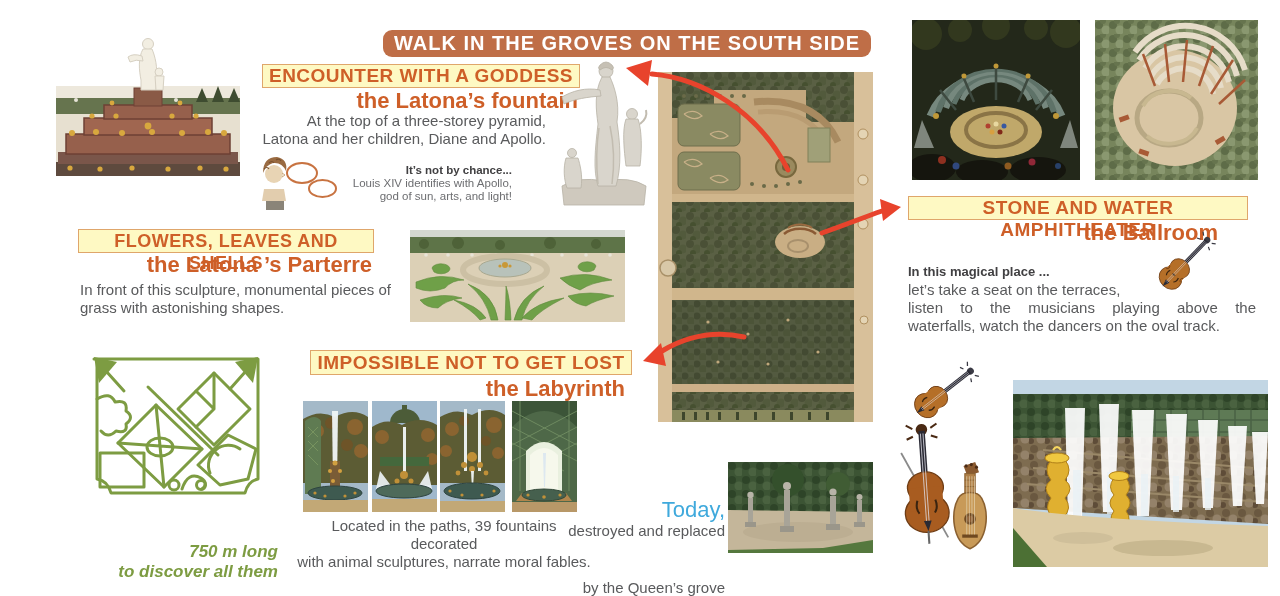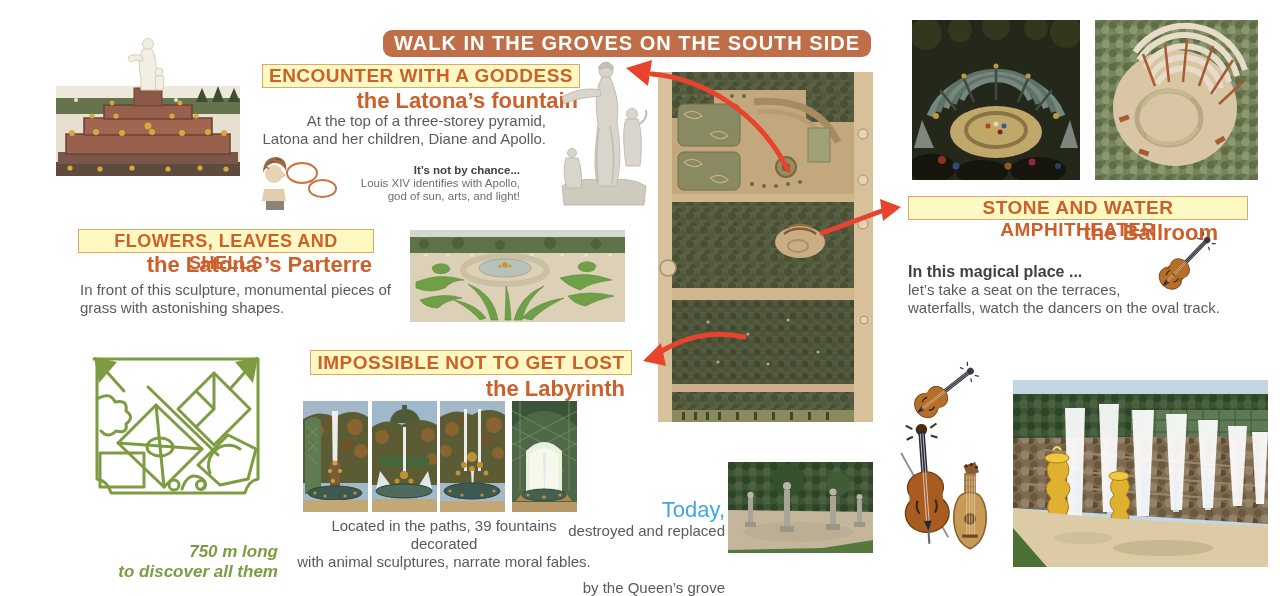--- a/index.html
+++ b/index.html
@@ -86,21 +86,21 @@
     <rect x="11" y="50" width="18" height="11" fill="#8A8478"></rect>
     <polygon points="9,40 29,40 31,52 7,52" fill="#E2CDAE"></polygon>
     <circle cx="19" cy="25" r="9" fill="#E8D4B4"></circle>
     <path d="M 8 24 Q 8 8 22 8 Q 33 10 31 22 Q 27 13 18 14 Q 11 16 8 24 Z" fill="#9A6B42"></path>
     <path d="M 9 20 q 3 -3 5 0 M 14 14 q 3 -3 5 0 M 21 11 q 3 -2 5 1" stroke="#7A5230" fill="none" stroke-width="1.2"></path>
     <path d="M 27 24 l 3 2 l -3 2" stroke="#C9A87C" fill="none" stroke-width="1"></path>
   </svg>
   <div class="abs bubble" style="left:286px;top:162px;width:28px;height:18px;"></div>
   <div class="abs bubble" style="left:308px;top:179px;width:25px;height:15px;"></div>
 
-  <div class="abs note-txt r" style="left:356px;top:164px;width:164px;">
+  <div class="abs note-txt r" style="left:348px;top:164px;width:164px;">
     <div class="bold-dark">It’s not by chance...</div>
     <div>Louis XIV identifies with Apollo,</div>
     <div>god of sun, arts, and light!</div>
   </div>
 
   <svg class="abs" style="left:558px;top:58px;" width="92" height="148" viewBox="0 0 92 148">
     <g fill="#D9D5CC" stroke="#B8B2A6" stroke-width="0.8">
       <path d="M 4 128 Q 20 118 46 123 Q 72 118 88 128 L 86 147 L 6 147 Z" fill="#CFC9BE"></path>
       <circle cx="48" cy="13" r="7"></circle>
       <path d="M 42 7 q 6 -6 12 0 q 3 3 0 5 q -6 -5 -12 0 q -3 -2 0 -5 Z" fill="#C6C0B4"></path>
@@ -506,22 +506,23 @@
       <rect x="8" y="56" width="24" height="16" stroke="none"></rect>
     </g>
     <path d="M 8 62 q 4 3 0 6 M 32 62 q -4 3 0 6" stroke="#6E3C14" fill="#B56F28" stroke-width="1"></path>
     <path d="M 13 66 q -2 5 1 8 M 27 66 q 2 5 -1 8" stroke="#3A2410" fill="none" stroke-width="1.5"></path>
     <rect x="18" y="66" width="4" height="2" fill="#3A2410"></rect>
     <polygon points="17,78 23,78 20,87" fill="#2A2A34"></polygon>
     <path d="M 19 10 L 19 80 M 21 10 L 21 80" stroke="#E0E0E8" stroke-width="0.6"></path>
   </svg>
 
   <div class="abs" style="left:908px;top:262px;width:348px;">
-    <div class="bold-dark" style="font-size:16px;line-height:19px;">In this magical place ...</div>
+    <div class="bold-dark" style="font-size:13px;line-height:19px;">In this magical place ...</div>
     <div class="body-txt" style="line-height:18px;">let’s take a seat on the terraces,</div>
+    <div class="body-txt justify" style="line-height:18px;">listen to the musicians playing above the</div>
     <div class="body-txt" style="line-height:18px;">waterfalls, watch the dancers on the oval track.</div>
   </div>
 
   <svg class="abs" style="left:928px;top:352px;width:34px;height:78px;transform:rotate(52deg);" viewBox="0 0 40 90">
     <circle cx="20" cy="7" r="4" fill="#3A3A44"></circle>
     <path d="M 13 6 l -4 -3 M 27 6 l 4 -3 M 13 12 l -4 2 M 27 12 l 4 2" stroke="#3A3A44" stroke-width="1.5"></path>
     <rect x="17.5" y="8" width="5" height="50" fill="#2A2A34"></rect>
     <g fill="#B56F28" stroke="#6E3C14" stroke-width="1">
       <ellipse cx="20" cy="56" rx="13" ry="11"></ellipse>
       <ellipse cx="20" cy="73" rx="15" ry="13"></ellipse>

